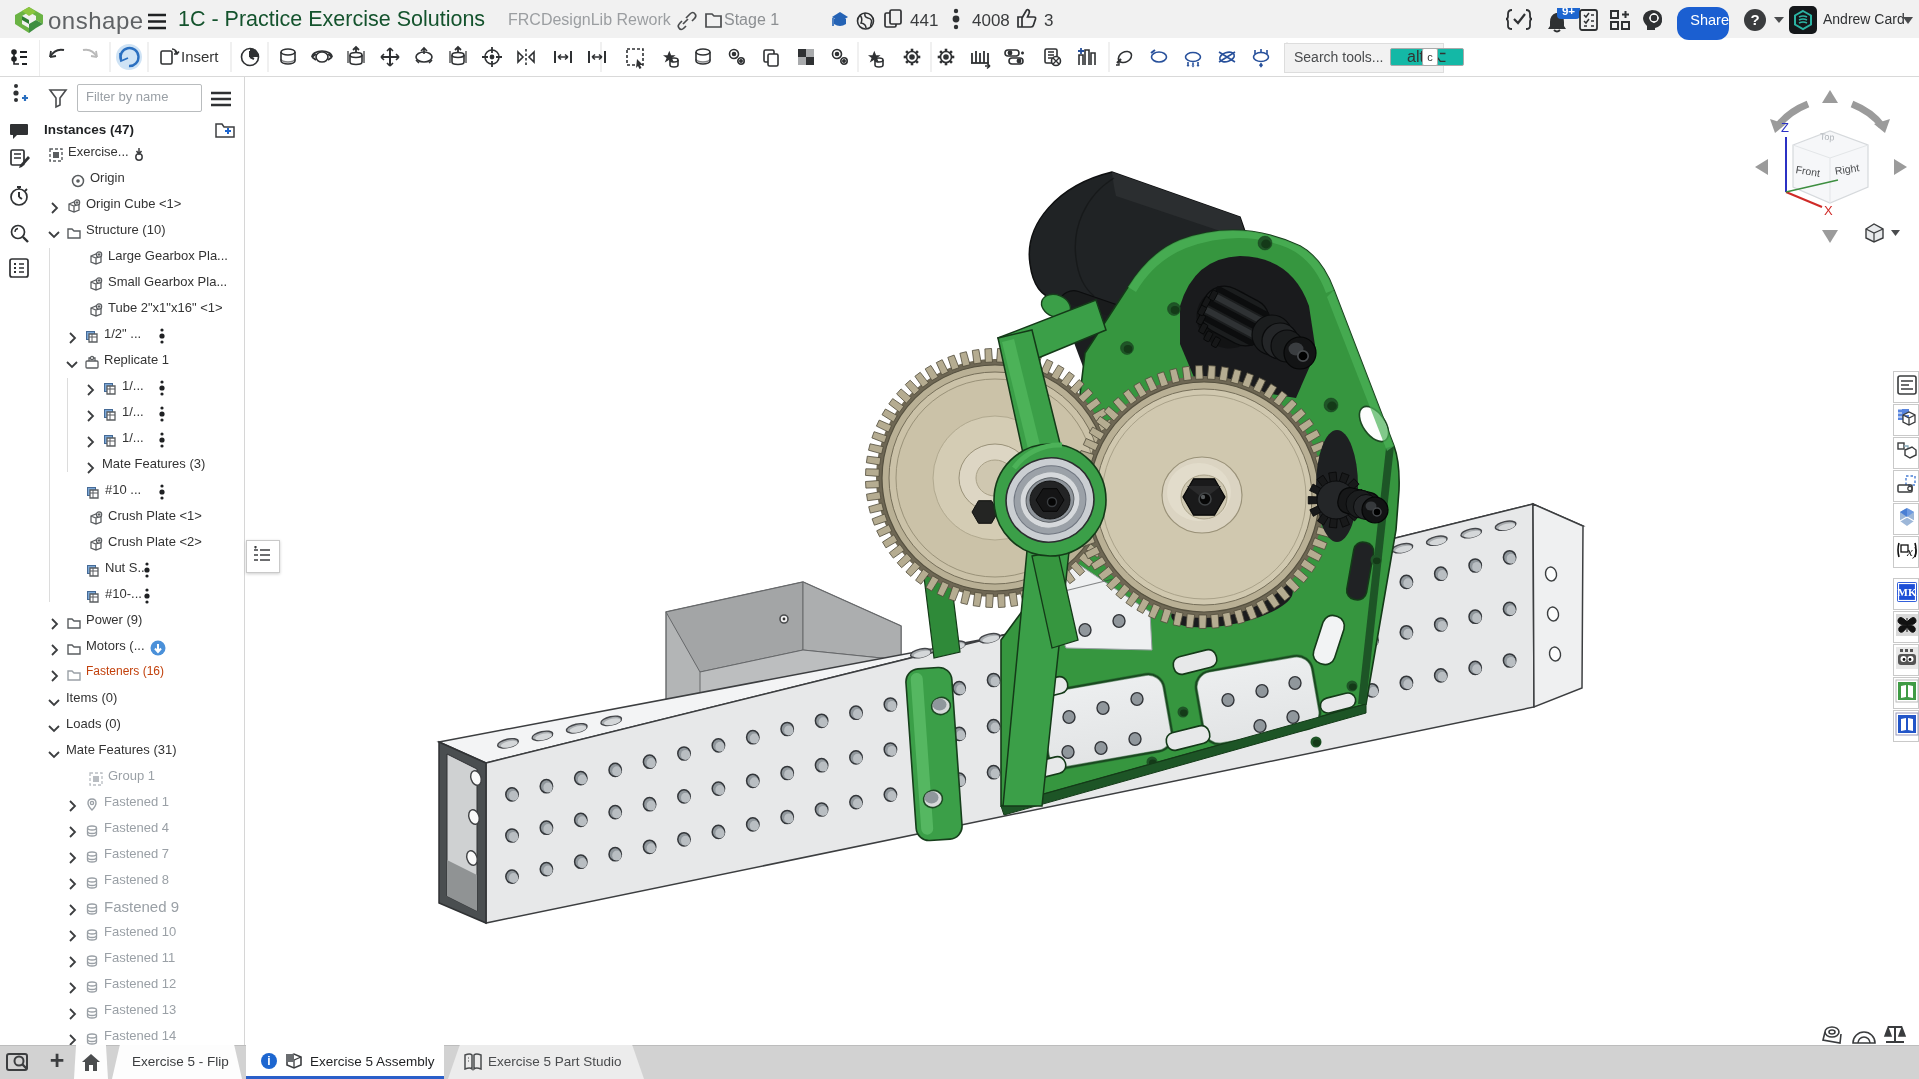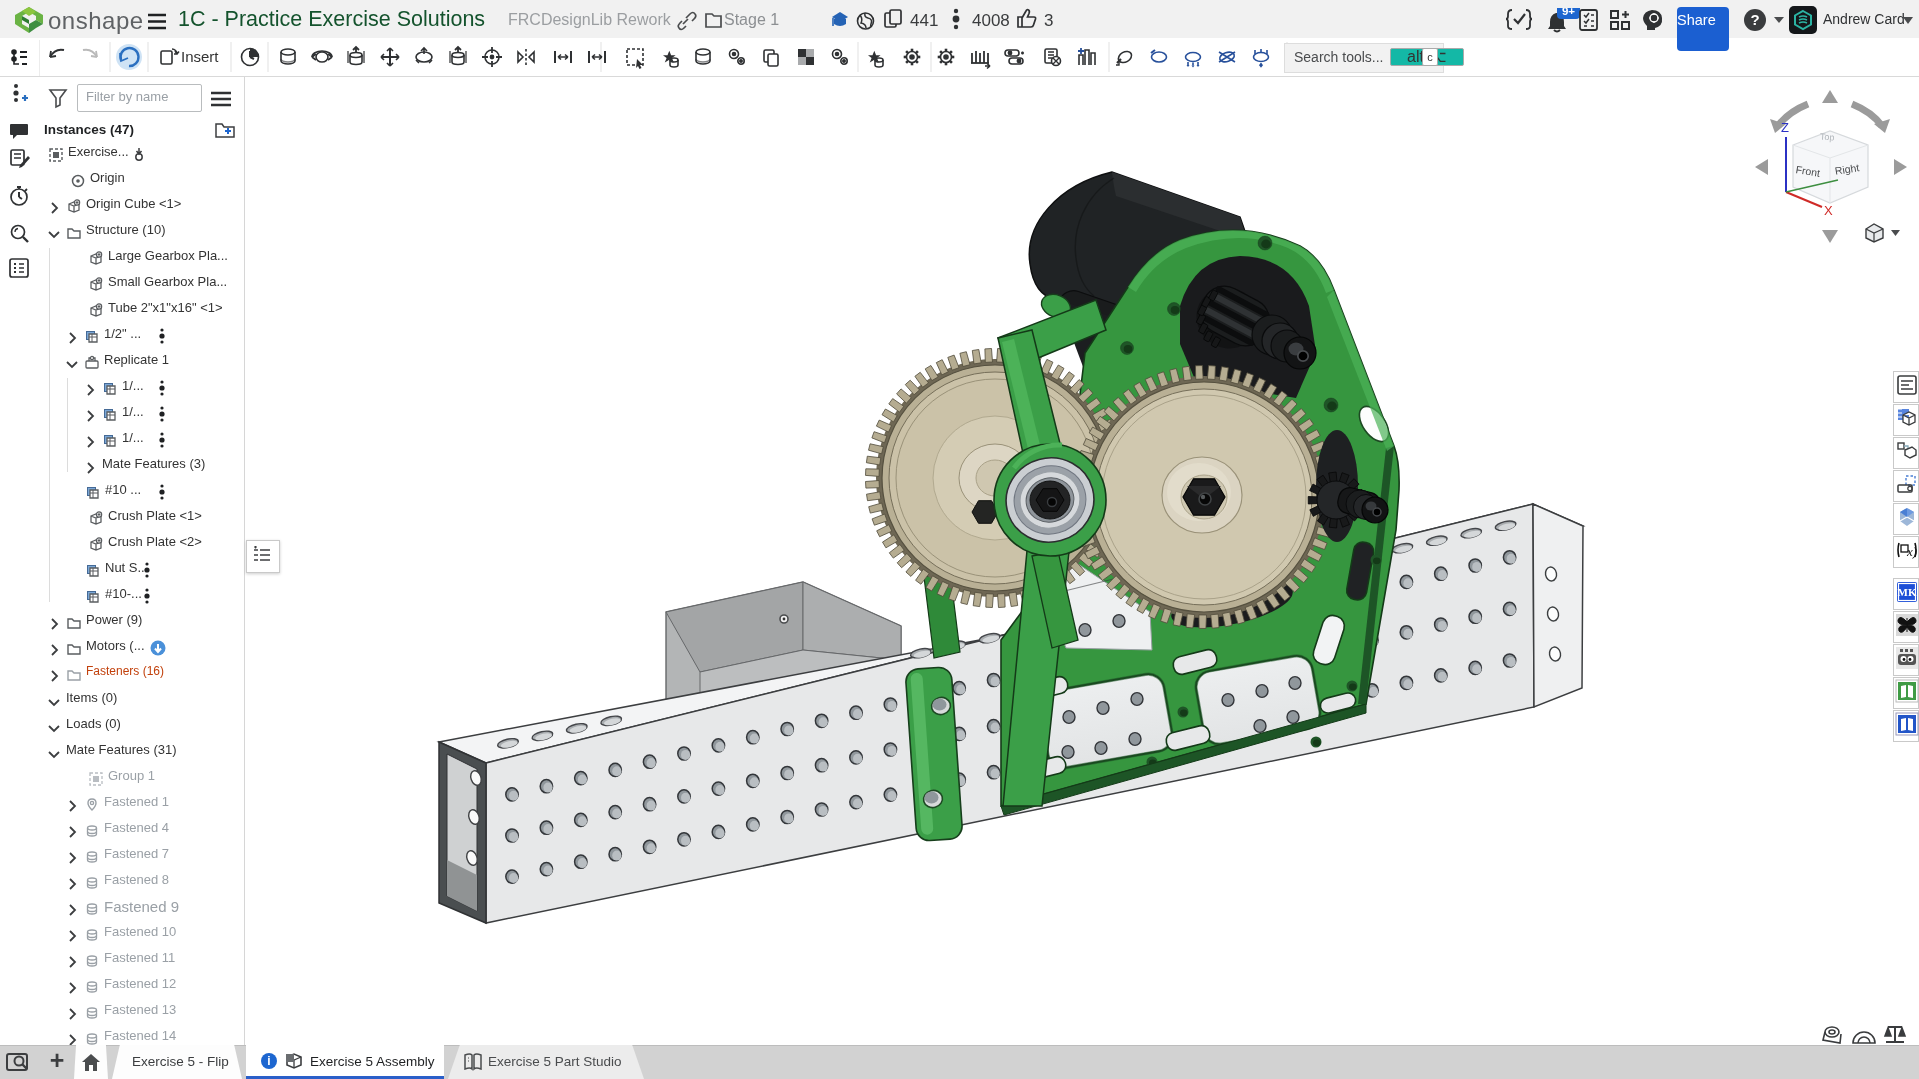--- a/index.html
+++ b/index.html
@@ -154,21 +154,21 @@
         <rect x="2" y="13" width="7" height="7"></rect>
         <rect x="13" y="13" width="7" height="7"></rect>
         <path d="M16.5,2 L16.5,9 M13,5.5 L20,5.5"></path>
  </g>
  <g transform="translate(135,0)">
   <path d="M11,2 Q20,2 21,10 Q22,18 14,20 L14,22 L6,22 L6,18 Q2,14 2,10 Q3,3 11,2 Z" fill="#2f3133"></path>
   <circle cx="13" cy="10" r="4" fill="none" stroke="#fff" stroke-width="1.4"></circle>
         <path d="M13,5 L13,7 M13,13 L13,15 M8,10 L10,10 M16,10 L18,10" stroke="#fff" stroke-width="1.2"></path>
  </g>
 </svg>
-<div class="abs" style="left:1677px;top:7px;width:52px;height:44px;background:#1b5fd1;border-radius:4px;color:#fff;font-size:14.5px;text-align:left;line-height:27px">Share</div>
+<div class="abs" style="left:1677px;top:7px;width:52px;height:33px;background:#1b5fd1;border-radius:12px;color:#fff;font-size:14.5px;text-align:right;line-height:27px">Share</div>
 <svg class="abs" style="left:1742px;top:8px" width="50" height="26">
  <circle cx="13" cy="12" r="11" fill="#3a3c3e"></circle>
       <text x="13" y="17" font-size="15" font-weight="bold" fill="#fff" text-anchor="middle">?</text>
  <path d="M32,9 L42,9 L37,15 Z" fill="#4a4c4e"></path>
 </svg>
 <div class="abs" style="left:1789px;top:6px;width:28px;height:28px;background:#14171a;border-radius:5px"></div>
 <svg class="abs" style="left:1789px;top:6px" width="28" height="28">
       <path d="M14,5 L22,9.5 L22,18.5 L14,23 L6,18.5 L6,9.5 Z" fill="none" stroke="#2bb3a3" stroke-width="2"></path>
       <path d="M10,11 Q14,9 18,11 M10,14 Q14,12 18,14 M10,17 Q14,15 18,17" stroke="#2bb3a3" stroke-width="1.6" fill="none"></path>
     </svg>

